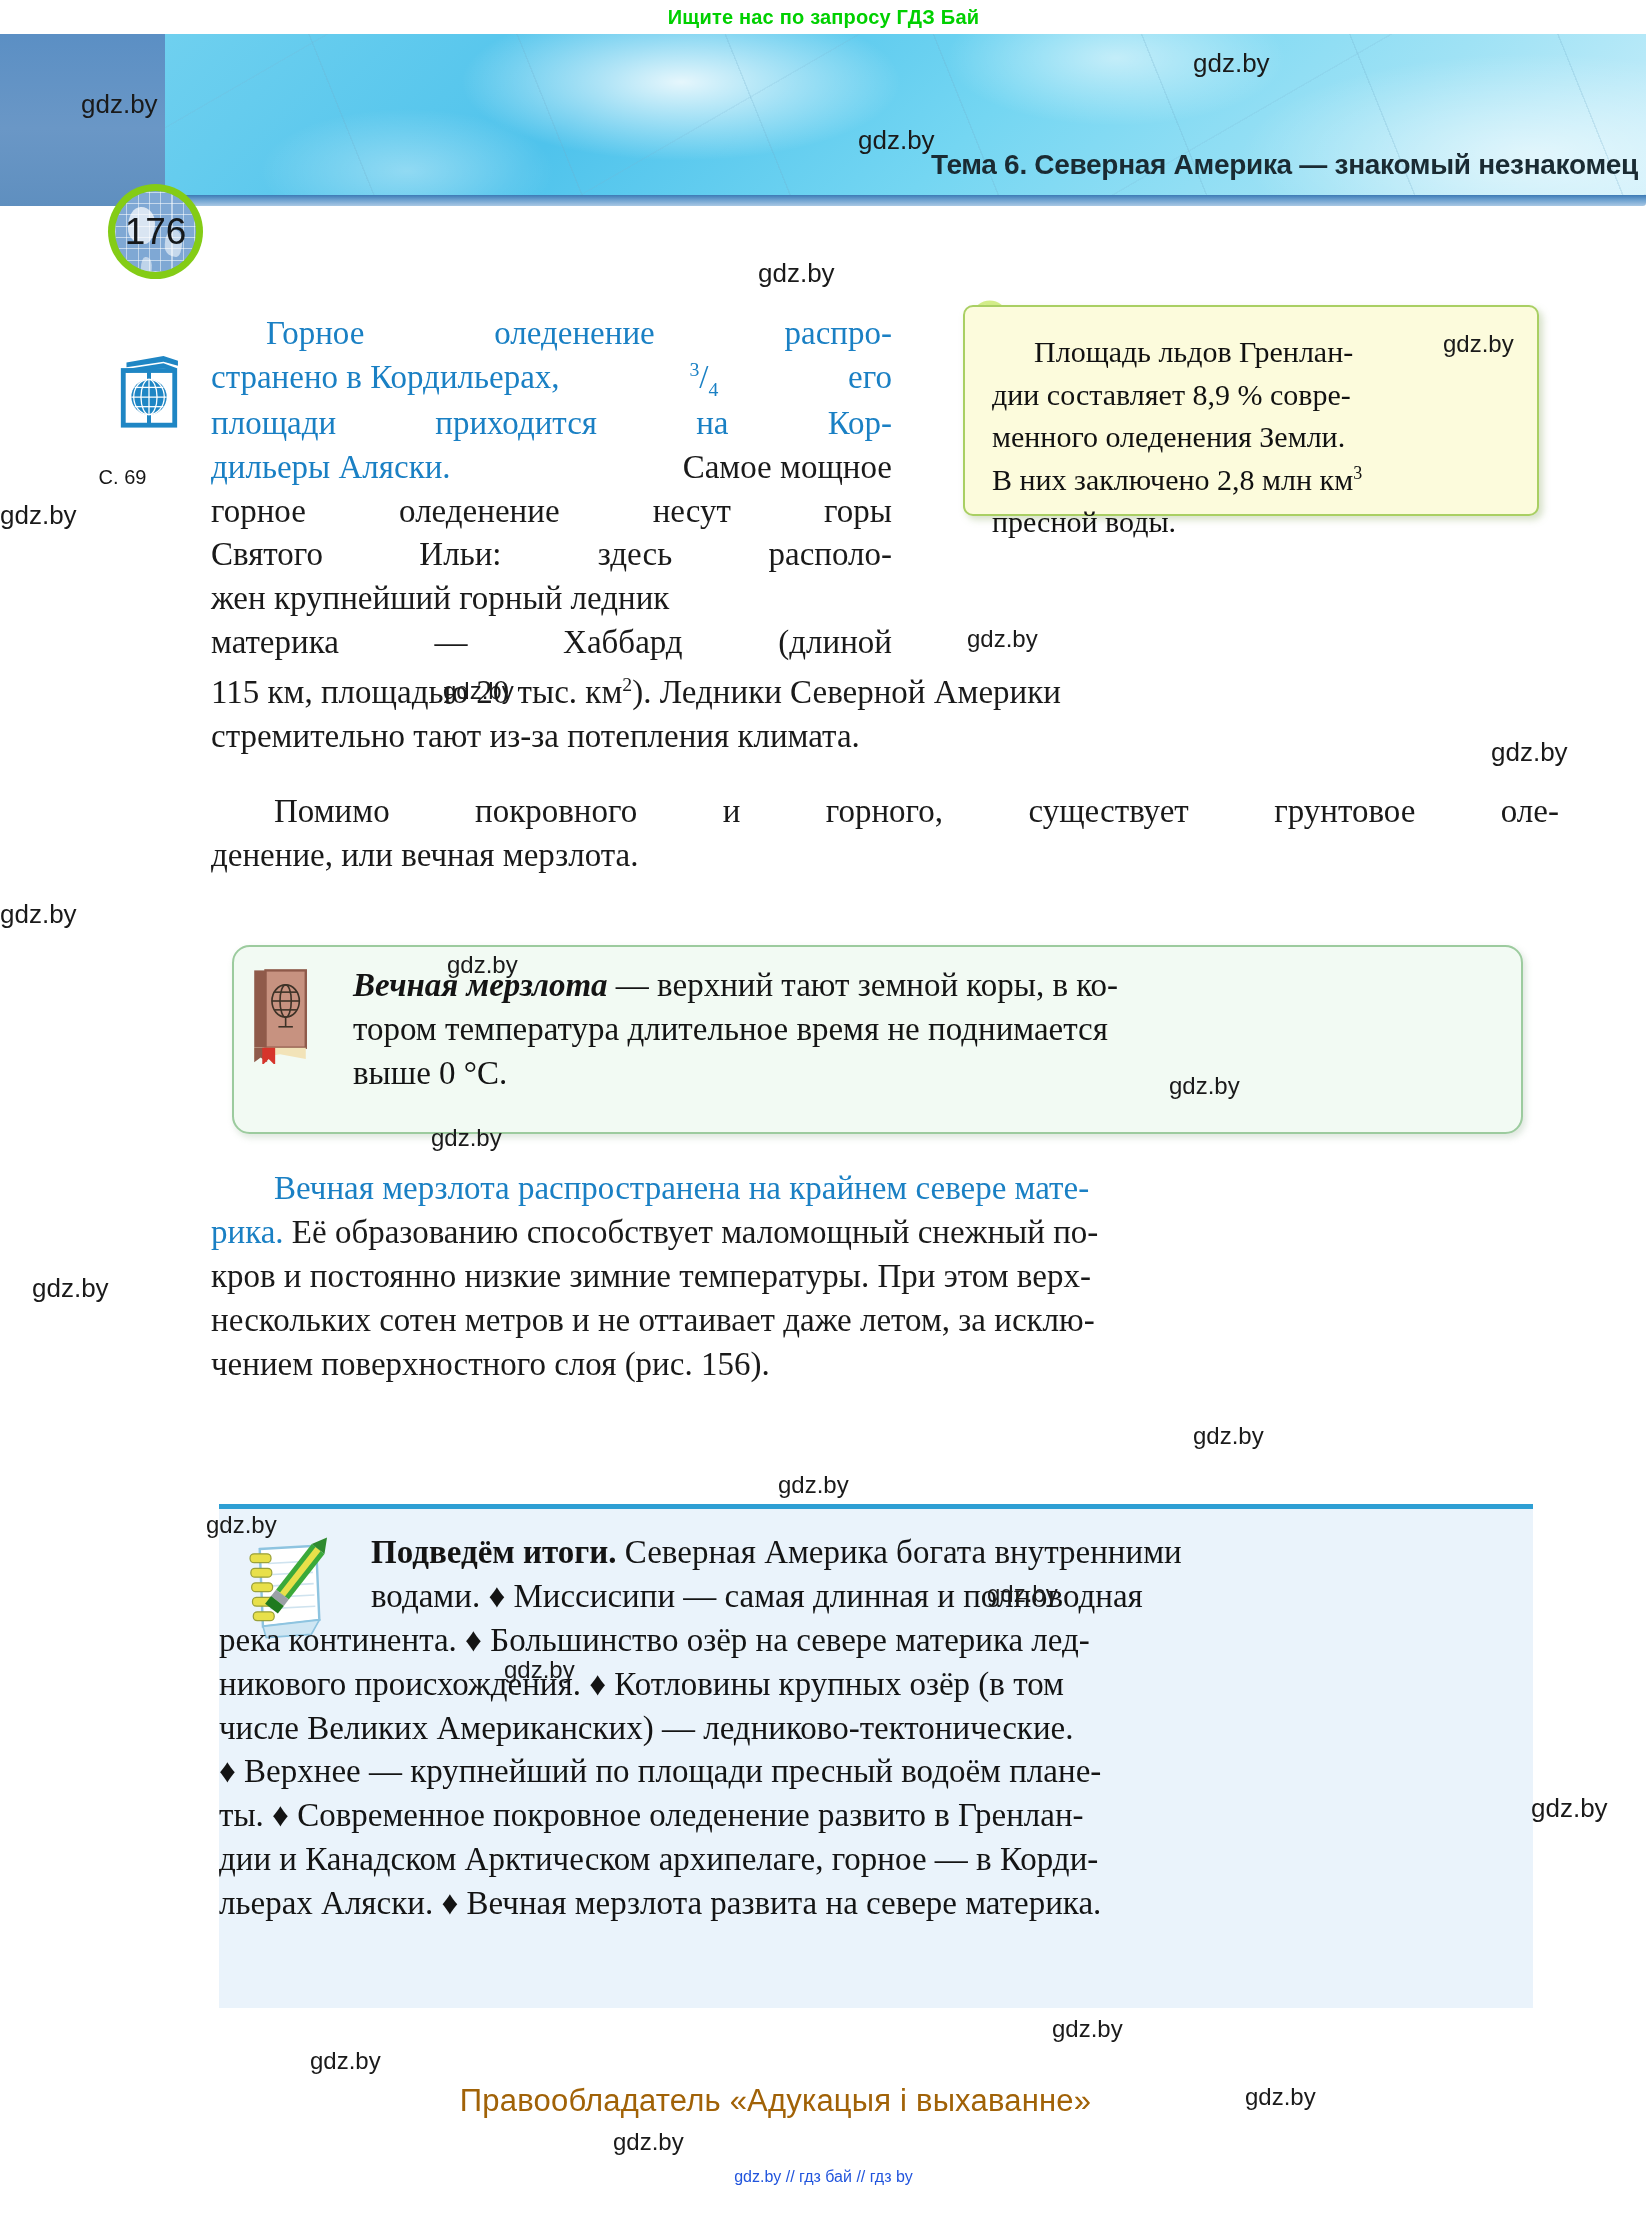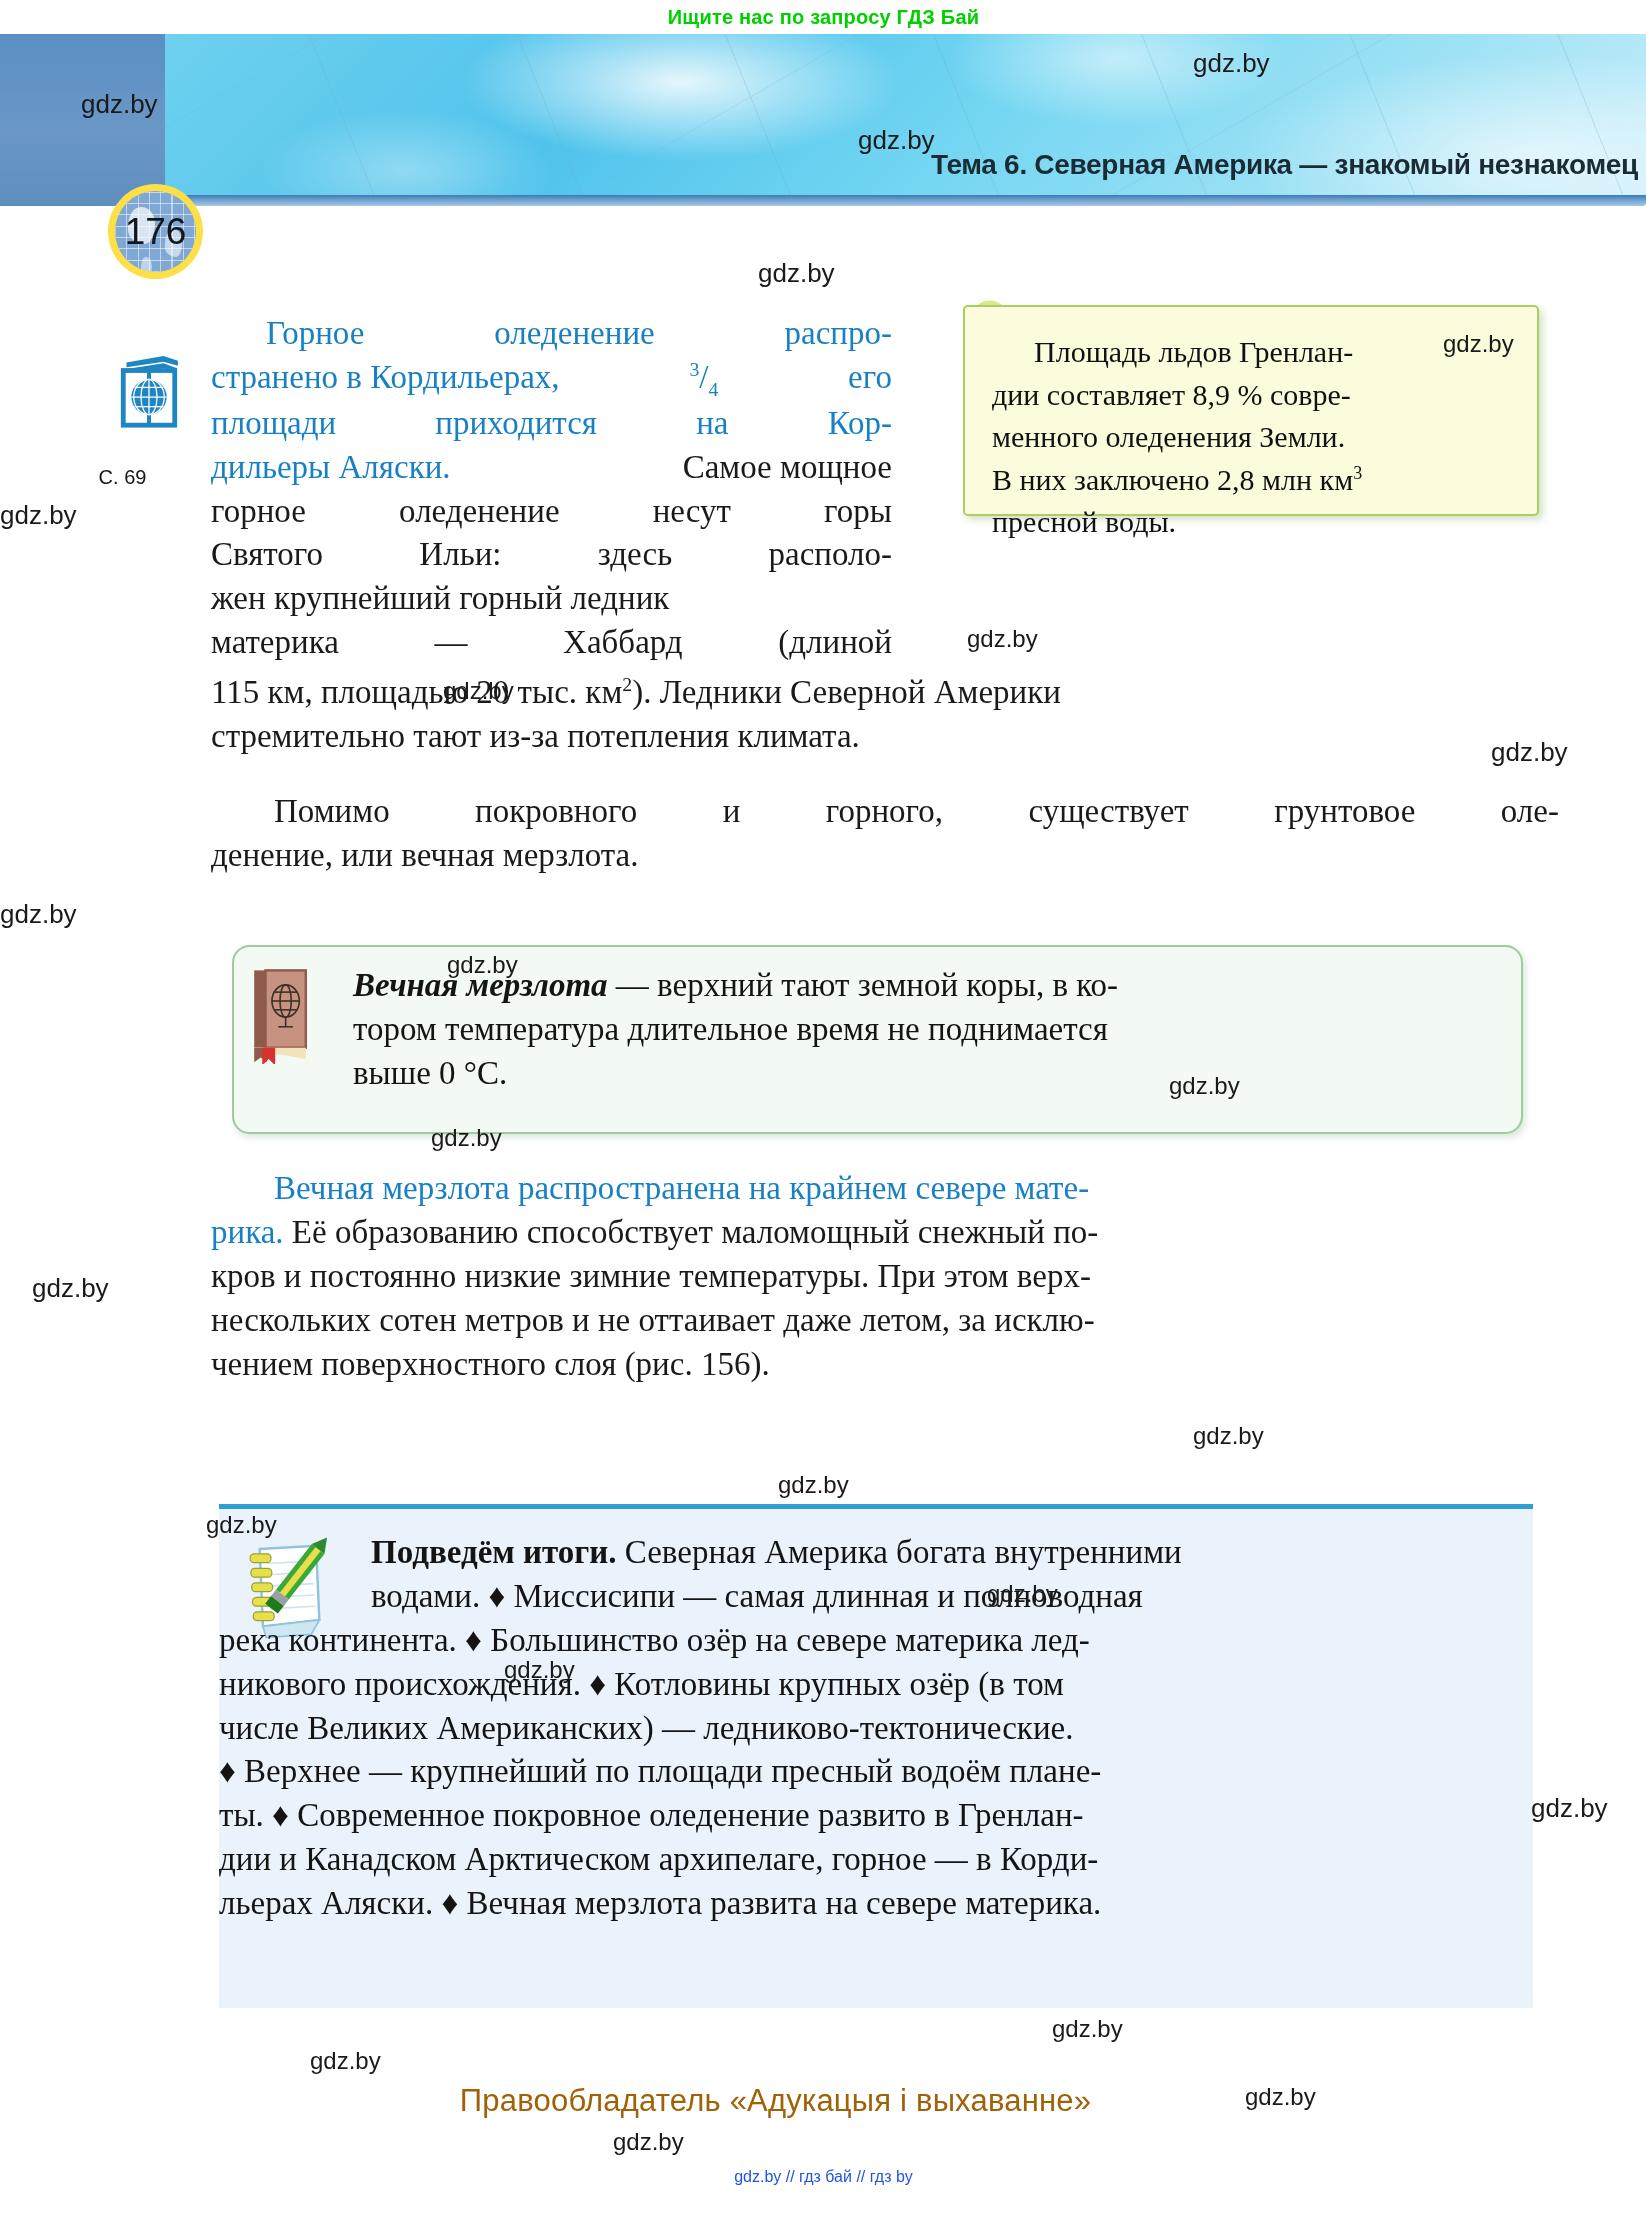--- a/index.html
+++ b/index.html
@@ -49,21 +49,21 @@
     position:absolute;left:165px;top:0;width:1481px;height:161px;
     display:flex;align-items:flex-end;justify-content:flex-end;
     padding:0 8px 14.5px 0;box-sizing:border-box;
     font-family:"Liberation Sans", sans-serif;
     font-size:28px;font-weight:700;color:#1a2b33;
     letter-spacing:-0.3px;white-space:nowrap;
   }
   
   .page-badge{
     position:absolute;left:108px;top:184px;width:95px;height:95px;
-    border-radius:50%;background:#fde047;
+    border-radius:50%;background:#84cc16;
     display:flex;align-items:center;justify-content:center;
     box-sizing:border-box;
   }
   .page-badge .globe{
     position:absolute;left:7.3px;top:7.3px;width:81px;height:81px;border-radius:50%;
     background:#7fa8d4;overflow:hidden;
   }
   .page-badge .globe::before{
     content:"";position:absolute;inset:0;border-radius:50%;
     background:
@@ -95,21 +95,21 @@
   .just.noj{display:block;}
   sup{font-size:.6em;vertical-align:super;}
   sub{font-size:.6em;vertical-align:sub;}
   
   #para-narrow{left:211px;top:272px;width:681px;margin-top:40px;}
   #para-wide{left:211px;top:671px;width:1348px;}
   #para-2{left:211px;top:790px;width:1348px;}
   
   .note-yellow{
     position:absolute;left:963px;top:305px;width:576px;height:211px;
-    background:#fcfbdc;border:2.4px solid #a9cf63;border-radius:5px;
+    background:#fcfbdc;border:2.4px solid #a9cf63;border-radius:10px;
     box-shadow:3.2px 4px 7.3px rgba(140,170,100,.35);
     box-sizing:border-box;padding:24px 24px 14.5px 27px;
     font-size:30px;line-height:1.42;color:#111;
   }
   .pushpin{position:absolute;left:956px;top:295px;width:74px;height:77px;}
   
   .def-box{
     position:absolute;left:232px;top:945px;width:1291px;height:189px;
     background:#f2faf3;border:2.4px solid #9ccb9e;border-radius:17.7px;
     box-sizing:border-box;

